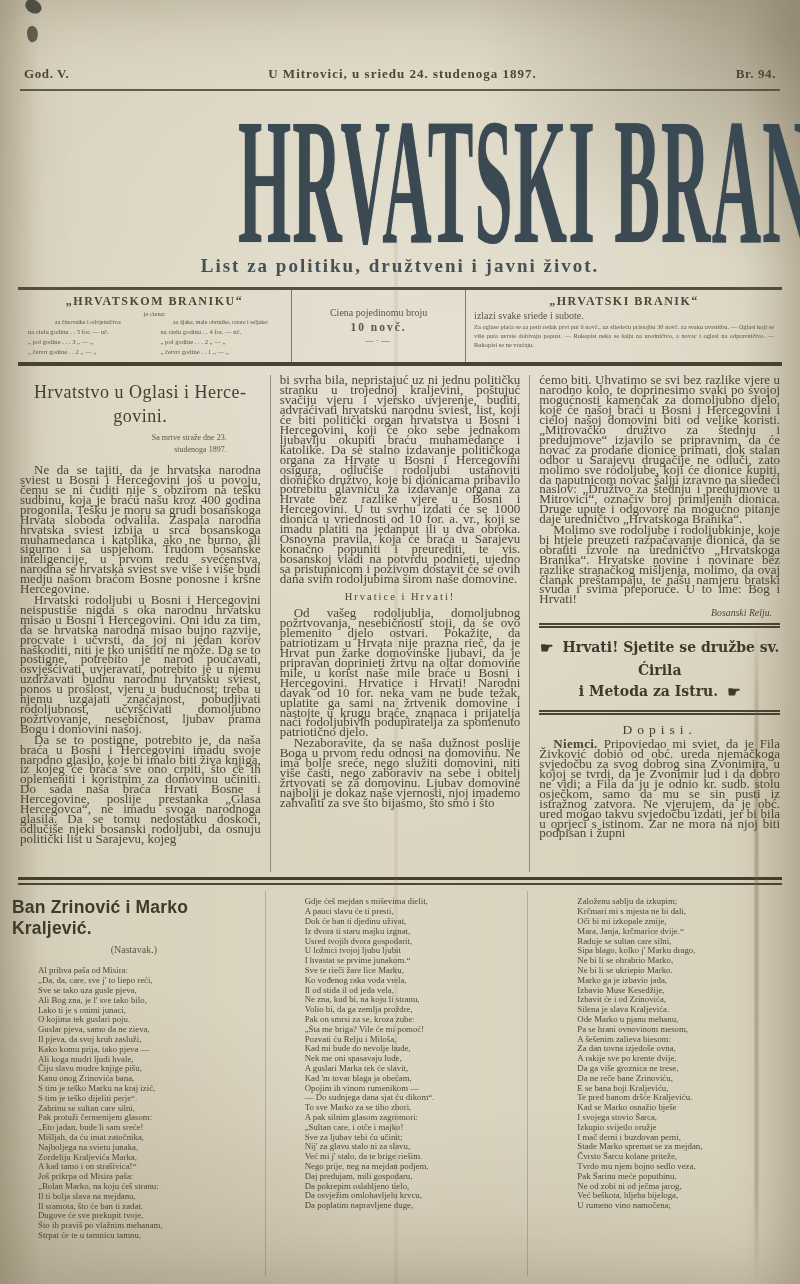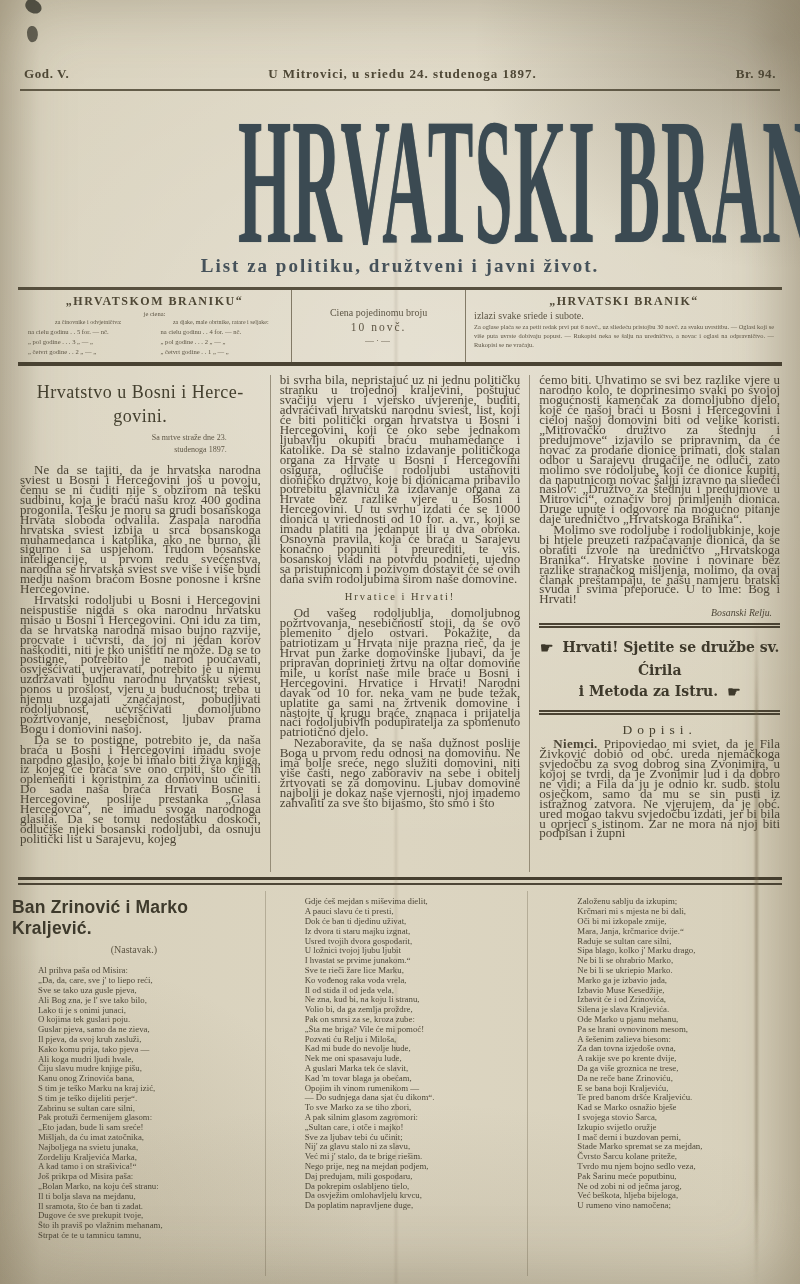--- a/index.html
+++ b/index.html
@@ -55,21 +55,21 @@
   .info-left{width:36%;}
   .info-center{width:22%;display:flex;flex-direction:column;justify-content:center;text-align:center;}
   .info-right{width:42%;}
   .ib-title{text-align:center;font-size:12px;font-weight:bold;letter-spacing:1.5px;color:#4e4735;}
   .ib-sub{text-align:center;font-size:6.5px;margin:1px 0 2px;}
   .ib-cols{display:flex;gap:8px;}
   .ib-col{flex:1;}
   .ib-colhead{font-size:6px;text-align:center;line-height:1.3;}
   .ib-rows{font-size:6.6px;line-height:1.55;white-space:pre-line;text-align:left;padding-left:2px;}
   .ic-line1{font-size:10px;text-align:center;}
-  .ic-price{font-size:11.5px;font-weight:normal;letter-spacing:2px;margin-top:3px;}
+  .ic-price{font-size:11.5px;font-weight:bold;letter-spacing:2px;margin-top:3px;}
   .ic-orn{font-size:9px;margin-top:2px;color:#5d5544;letter-spacing:2px;}
   .ir-sub{text-align:left;font-size:10px;margin:1px 0 2px;}
   .ir-fine{font-size:6.4px;line-height:1.4;text-align:justify;}
 
   
   .main-cols{display:flex;margin:9px 18px 0;height:497px;overflow:hidden;}
   .col{flex:1;padding:0 9px;}
   .col.c1{padding-left:2px;}
   .col.c3{padding-right:2px;}
   .col.c1,.col.c2{border-right:1px solid rgba(92,82,60,.55);}
@@ -160,21 +160,21 @@
     </div>
     <div class="info-box info-right">
       <div class="ib-title">„HRVATSKI BRANIK“</div>
       <div class="ir-sub">izlazi svake sriede i subote.</div>
       <div class="ir-fine">Za oglase plaća se za petit redak prvi put 6 novč., uz sliedeću pristojbu 30 novč. za svaku uvrstitbu. — Oglasi koji se više puta uvrste dobivaju popust. — Rukopisi neka se šalju na uredničtvo, a novac i oglasi na odpravničtvo. — Rukopisi se ne vraćaju.</div>
     </div>
   </section>
 
   <section class="main-cols">
     <div class="col c1">
-      <h1 class="article-title">Hrvatstvo u Bosni i Herce-
+      <h1 class="article-title">Hrvatstvo u Oglasi i Herce-
 govini.</h1>
       <div class="article-dateline">Sa mrtve straže dne 23.
 studenoga 1897.</div>
       <p>Ne da se tajiti, da je hrvatska narodna sviest u Bosni i Hercegovini još u povoju, čemu se ni čuditi nije s obzirom na tešku sudbinu, koja je braću našu kroz 400 godina progonila. Tešku je moru sa grudi bosanskoga Hrvata sloboda odvalila. Zaspala narodna hrvatska sviest izbija u srca bosanskoga muhamedanca i katolika, ako ne burno, ali sigurno i sa uspjehom. Trudom bosanske inteligencije, u prvom redu svećenstva, narodna se hrvatska sviest sve više i više budi medju našom braćom Bosne ponosne i kršne Hercegovine.</p>
       <p>Hrvatski rodoljubi u Bosni i Hercegovini neispustiše nigda s oka narodnu hrvatsku misao u Bosni i Hercegovini. Oni idu za tim, da se hrvatska narodna misao bujno razvije, procvate i učvrsti, da joj ni jedan korov naškoditi, niti je tko uništiti ne može. Da se to postigne, potrebito je narod poučavati, osvješćivati, uvjeravati, potrebito je u njemu uzdržavati budnu narodnu hrvatsku sviest, ponos u prošlost, vjeru u budućnost; treba u njemu uzgajati značajnost, pobudjivati rodoljubnost, učvršćivati domoljubno požrtvovanje, nesebičnost, ljubav prama Bogu i domovini našoj.</p>
       <p>Da se to postigne, potrebito je, da naša braća u Bosni i Hercegovini imadu svoje narodno glasilo, koje bi imalo biti živa knjiga, iz kojeg će braća sve ono crpiti, što će ih oplemeniti i koristnim za domovinu učiniti. Do sada naša braća Hrvati Bosne i Hercegovine, poslije prestanka „Glasa Hercegovca“, ne imadu svoga narodnoga glasila. Da se tomu nedostatku doskoči, odlučiše njeki bosanski rodoljubi, da osnuju politički list u Sarajevu, kojeg</p>
     </div>
     <div class="col c2">
       <p class="cont">bi svrha bila, nepristajuć uz ni jednu političku stranku u trojednoj kraljevini, poštujuć svačiju vjeru i vjersko uvjerenje, buditi, advraćivati hrvatsku narodnu sviest, list, koji će biti politički organ hrvatstva u Bosni i Hercegovini, koji će oko sebe jednakom ljubavlju okupiti braću muhamedance i katolike. Da se stalno izdavanje političkoga organa za Hrvate u Bosni i Hercegovini osigura, odlučiše rodoljubi ustanoviti dioničko družtvo, koje bi dionicama pribavilo potrebitu glavnicu za izdavanje organa za Hrvate bez razlike vjere u Bosni i Hercegovini. U tu svrhu izdati će se 1000 dionica u vriednosti od 10 for. a. vr., koji se imadu platiti na jedanput ili u dva obroka. Osnovna pravila, koja će braća u Sarajevu konačno popuniti i preurediti, te vis. bosanskoj vladi na potvrdu podnieti, ujedno sa pristupnicom i pozivom dostavit će se ovih dana svim rodoljubima širom naše domovine.</p>
       <h3 class="subhead">Hrvatice i Hrvati!</h3>

